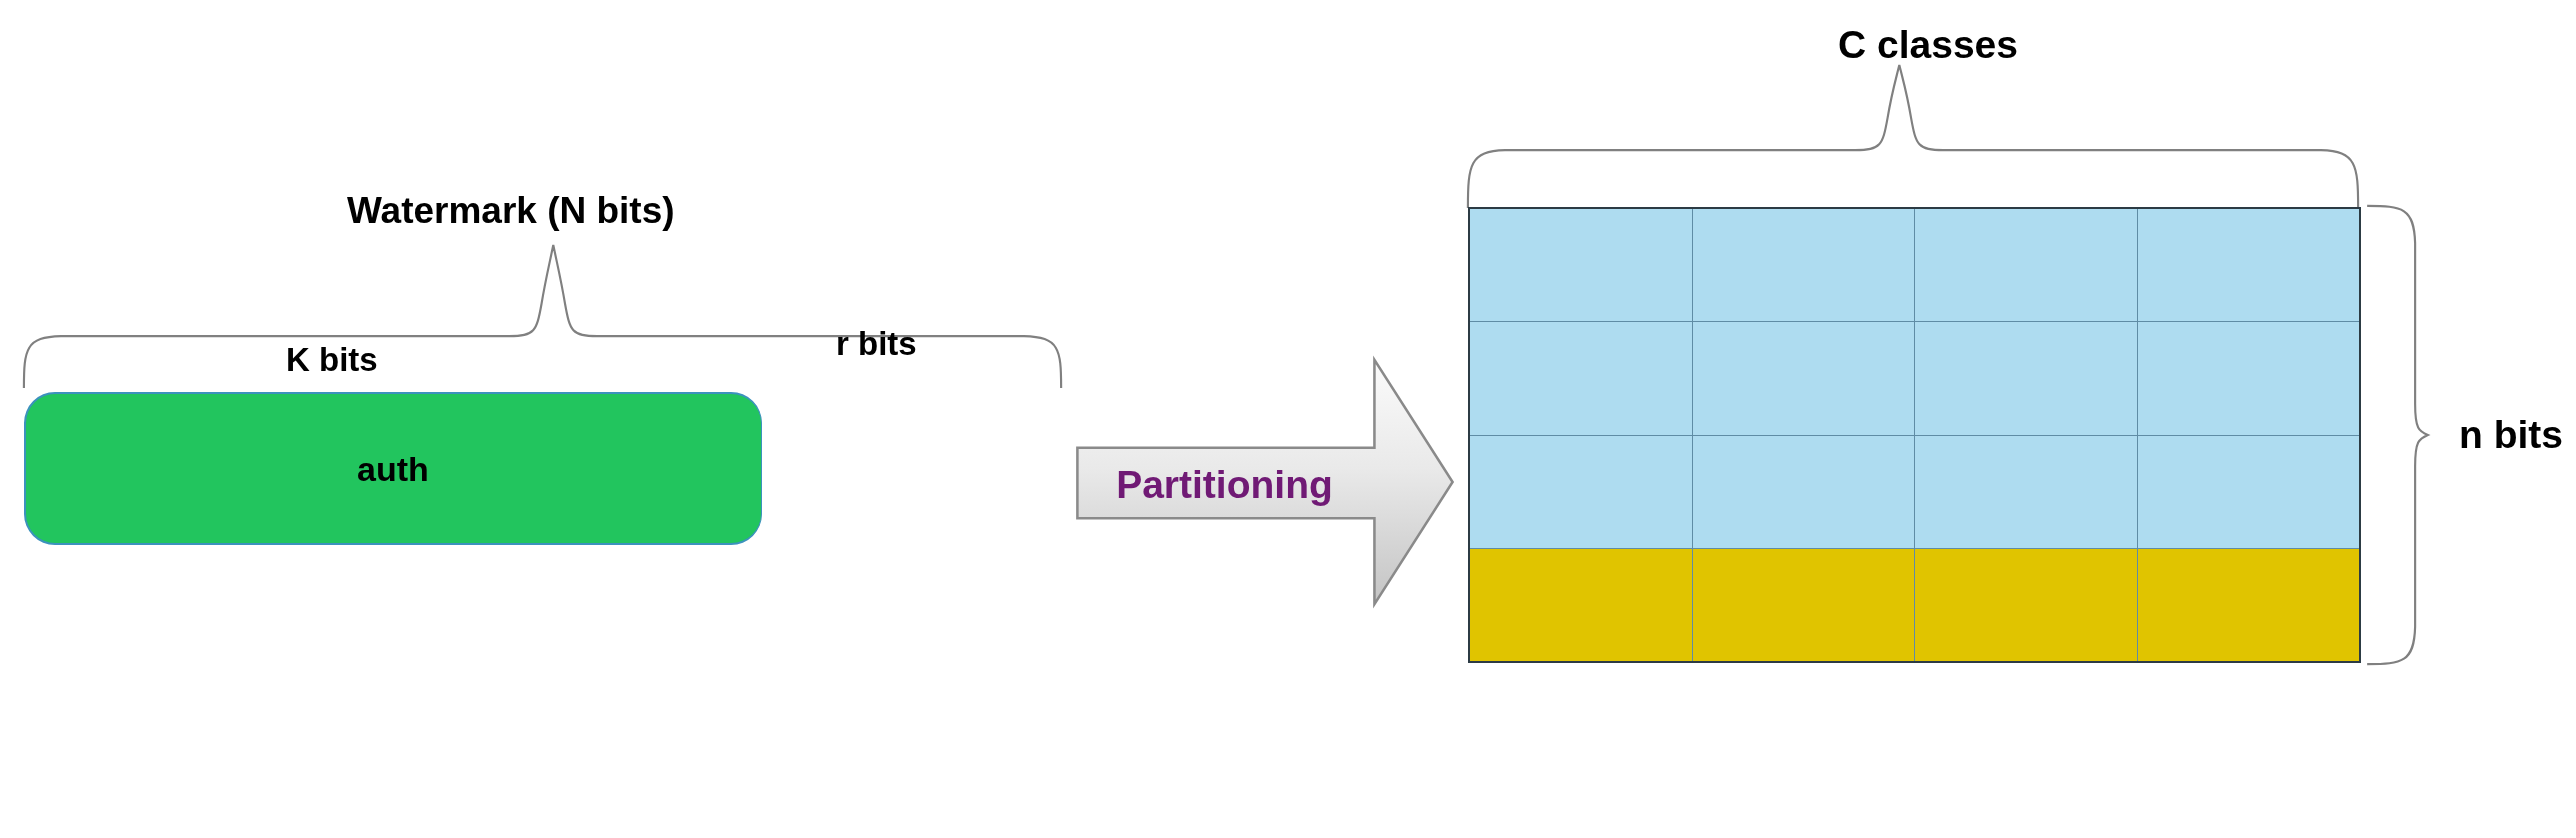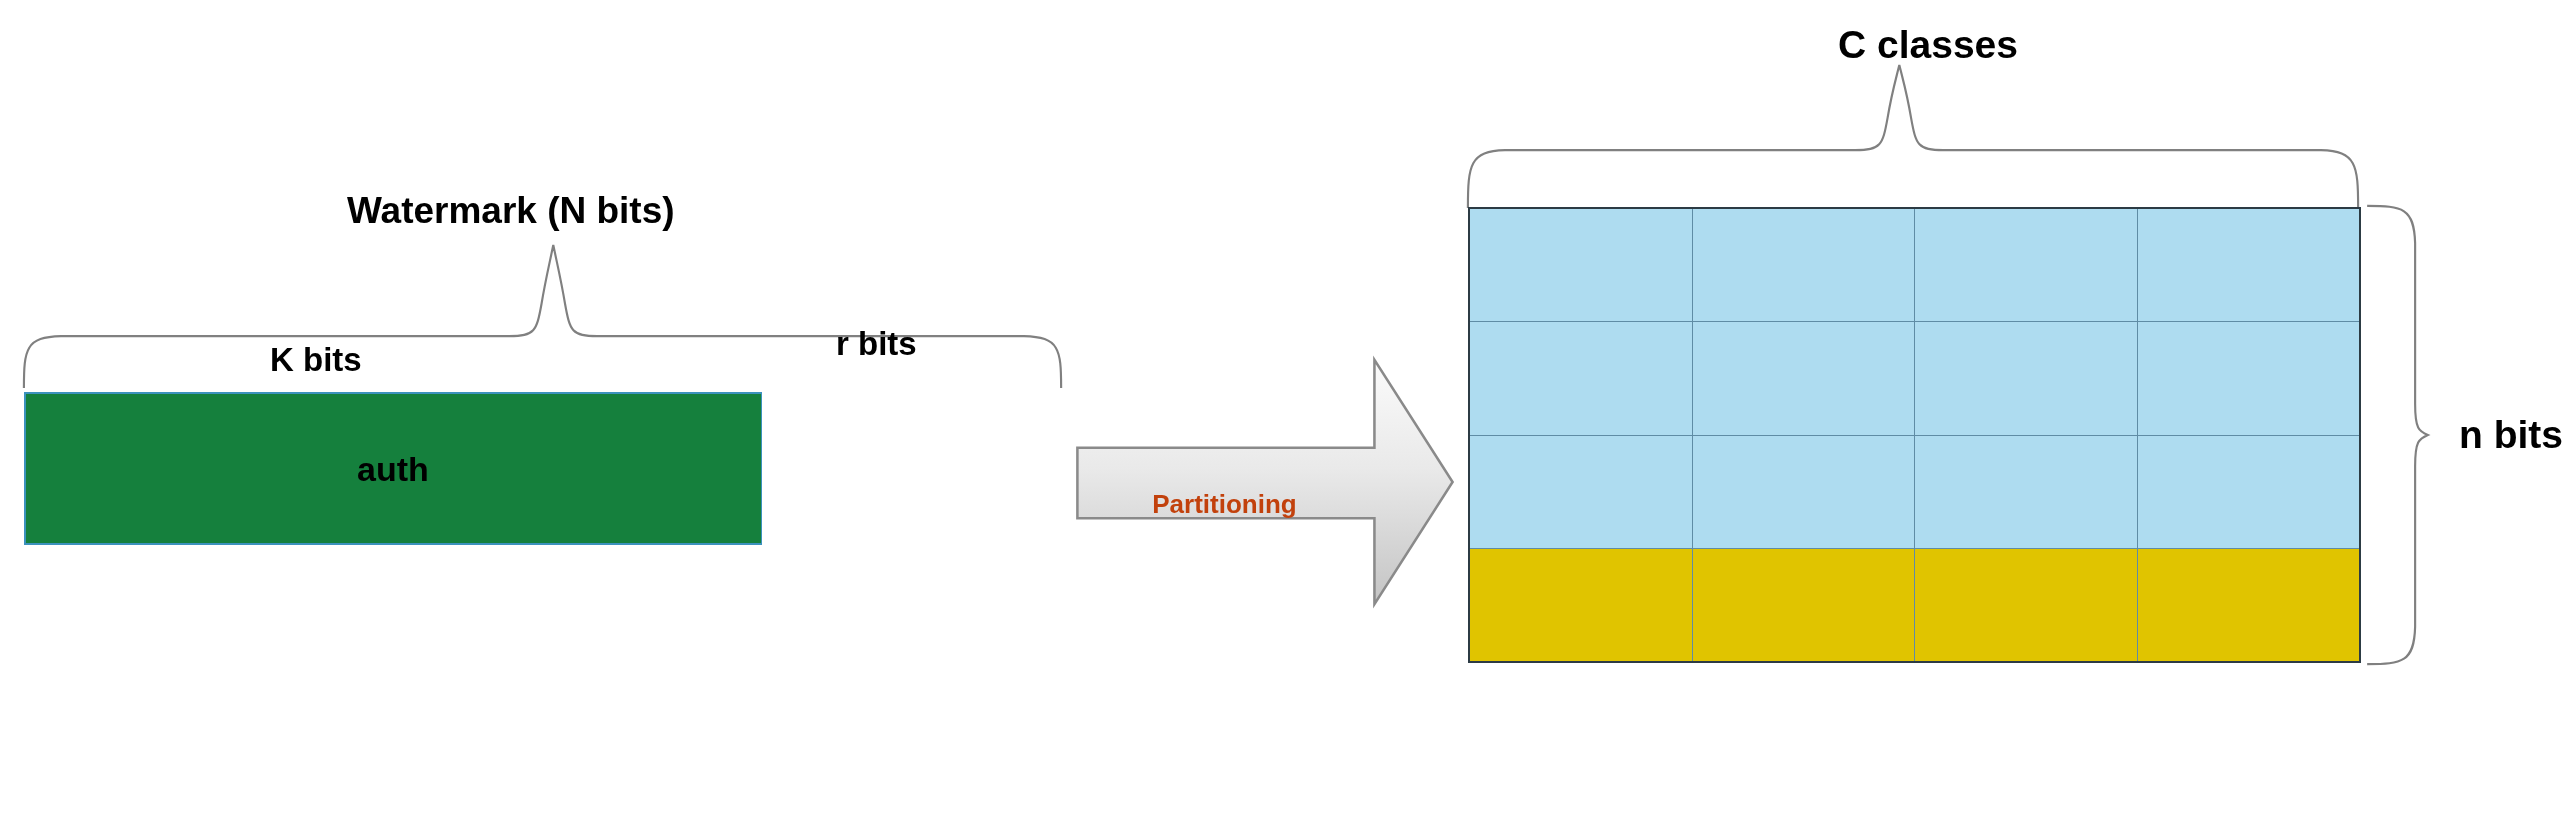--- a/index.html
+++ b/index.html
@@ -91,26 +91,25 @@
   }
   #arrow-label {
     position: absolute;
     left: 0;
     top: 94px;
     width: 303px;
     height: 74px;
     display: flex;
     align-items: center;
     justify-content: center;
-    font-size: 26px;
+    font-size: 39px;
     font-weight: bold;
-    color: #c2410c;
+    color: #701a75;
     z-index: 3;
     pointer-events: none;
-    margin-top: 19px;
   }
 
   
   #grid {
     position: absolute;
     left: 1468px;
     top: 207px;
     width: 893px;
     height: 456px;
     box-sizing: border-box;
@@ -146,26 +145,26 @@
              C 4,108 6,96 42,95
              L 500,95
              C 526,95 528,90 533,62
              C 537,38 540,26 545,2
              C 550,26 553,38 557,62
              C 562,90 564,95 590,95
              L 1026,95
              C 1062,96 1064,108 1064,148"></path>
   </svg>
 
-  <div class="lbl" id="k-bits" style="left:270px; top:343px; font-size:33px;">K bits</div>
+  <div class="lbl" id="k-bits" style="left:286px; top:343px; font-size:33px;">K bits</div>
 
   <div class="lbl" id="r-bits" style="left:836px; top:327px; font-size:33px;">r bits</div>
 
   <div id="wm-bar">
-    <div id="wm-auth" style="background: #15803d; border-color: rgb(60, 146, 189);">
+    <div id="wm-auth" style="background: #22c55e; border-color: rgb(60, 146, 189); border-radius: 31px;">
       <div class="celltxt">auth</div>
     </div>
   </div>
 
   <div id="arrow-wrap">
     <svg width="384" height="256" viewBox="0 0 392 262" style="position:absolute; left:0; top:0;">
       <defs>
         <linearGradient id="arrGrad" x1="0" y1="0" x2="0" y2="1">
           <stop offset="0%" stop-color="#fbfbfb"></stop>
           <stop offset="45%" stop-color="#e9e9e9"></stop>

